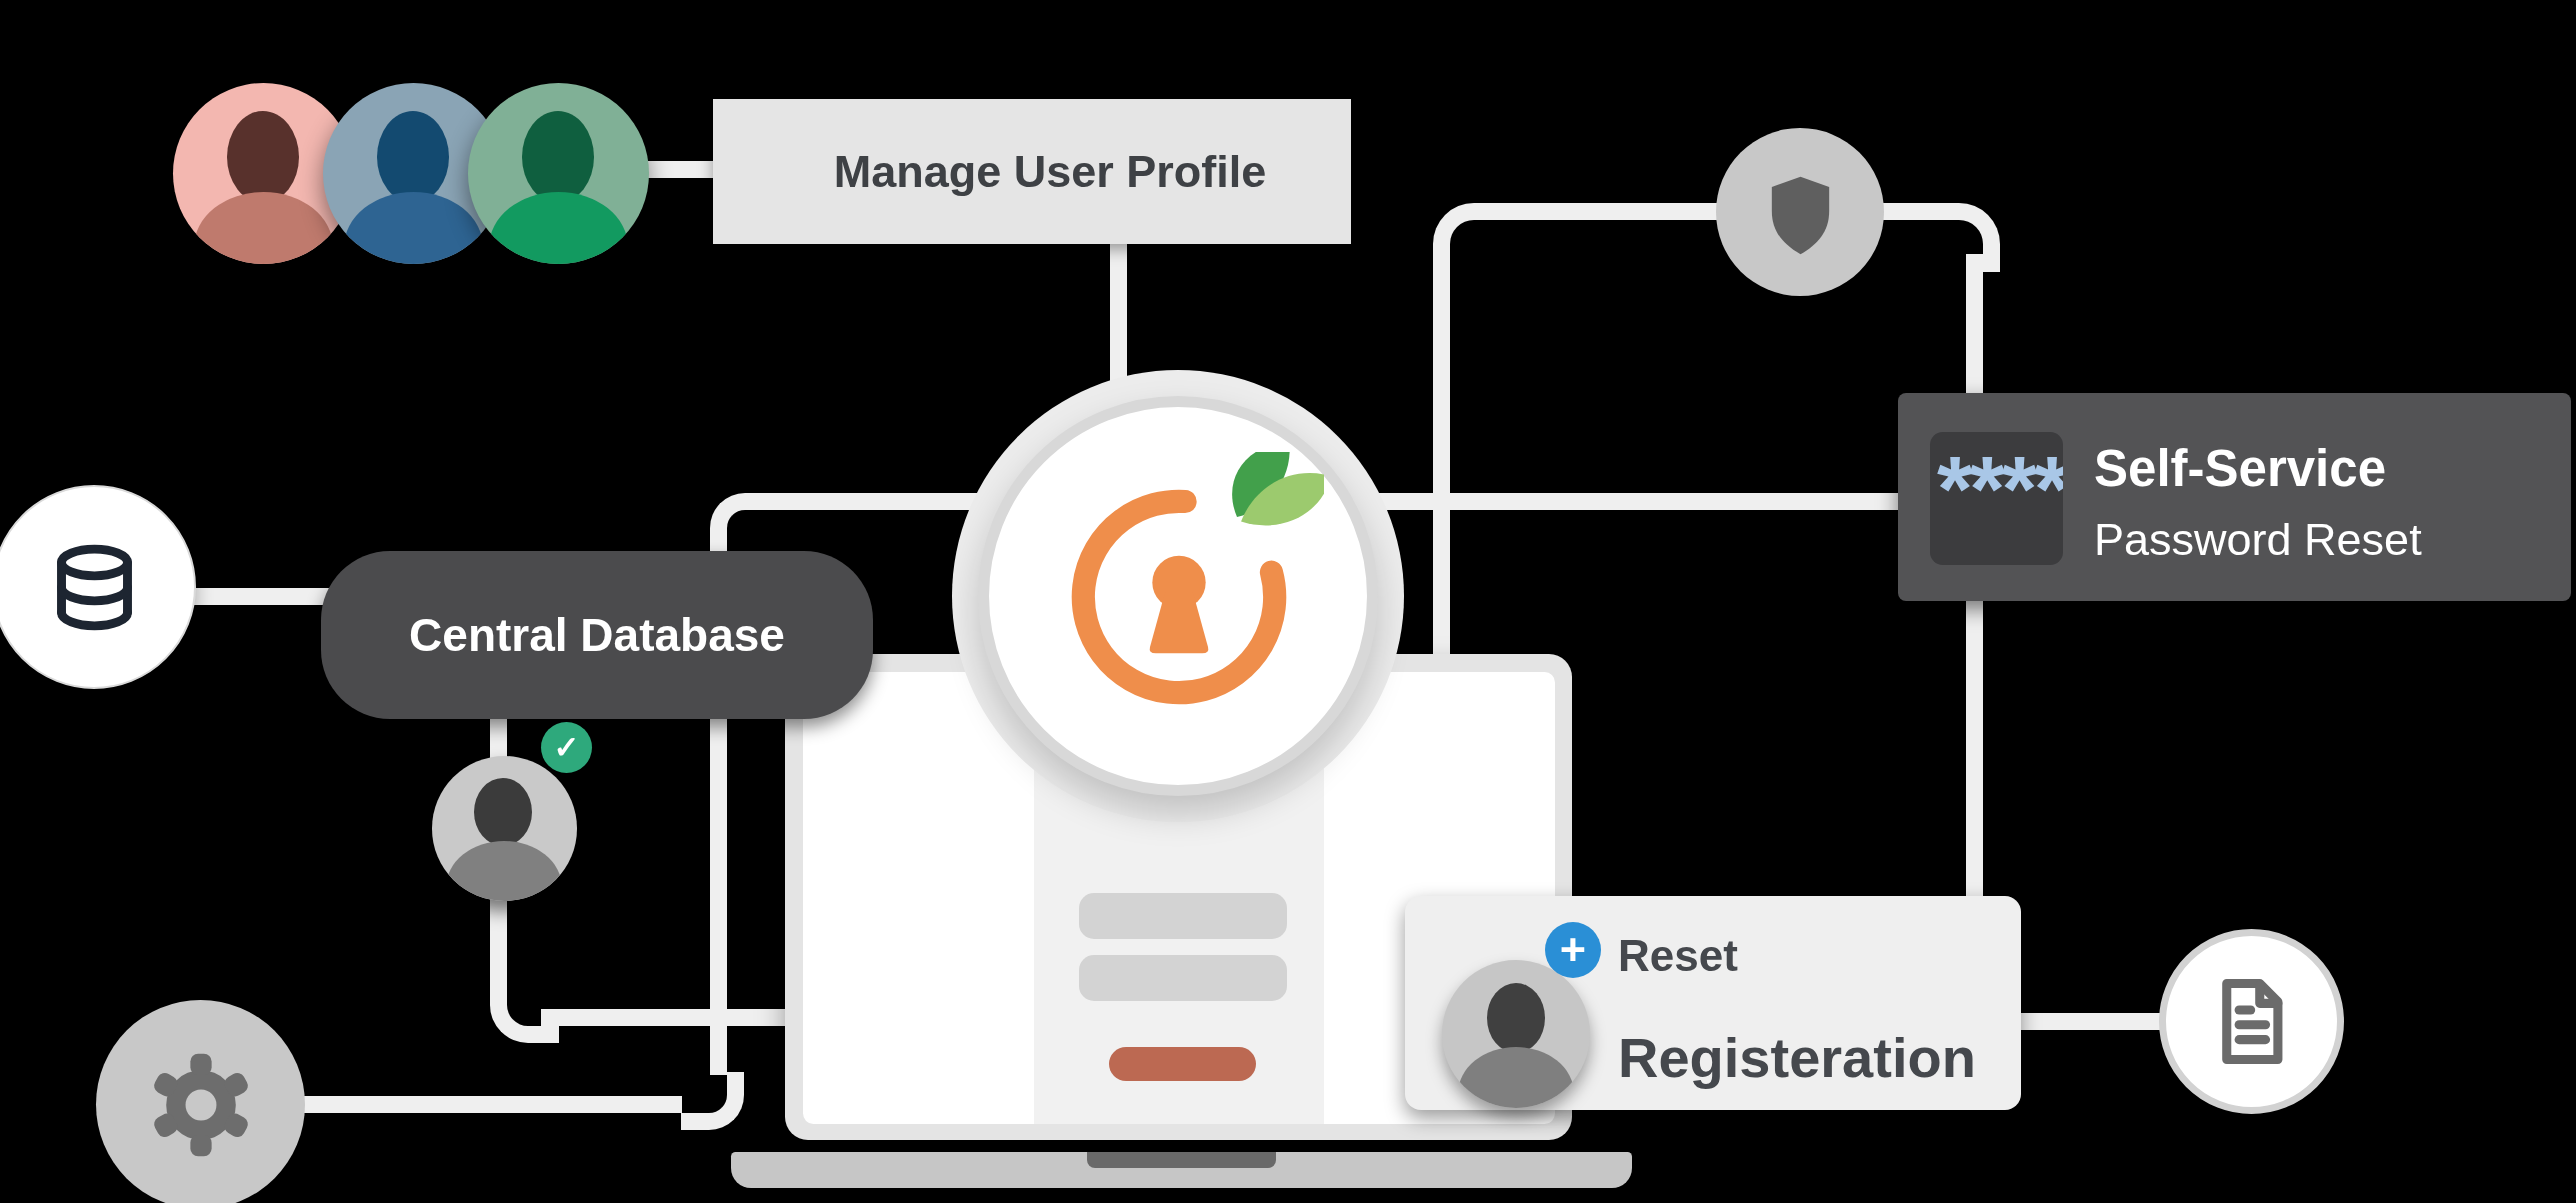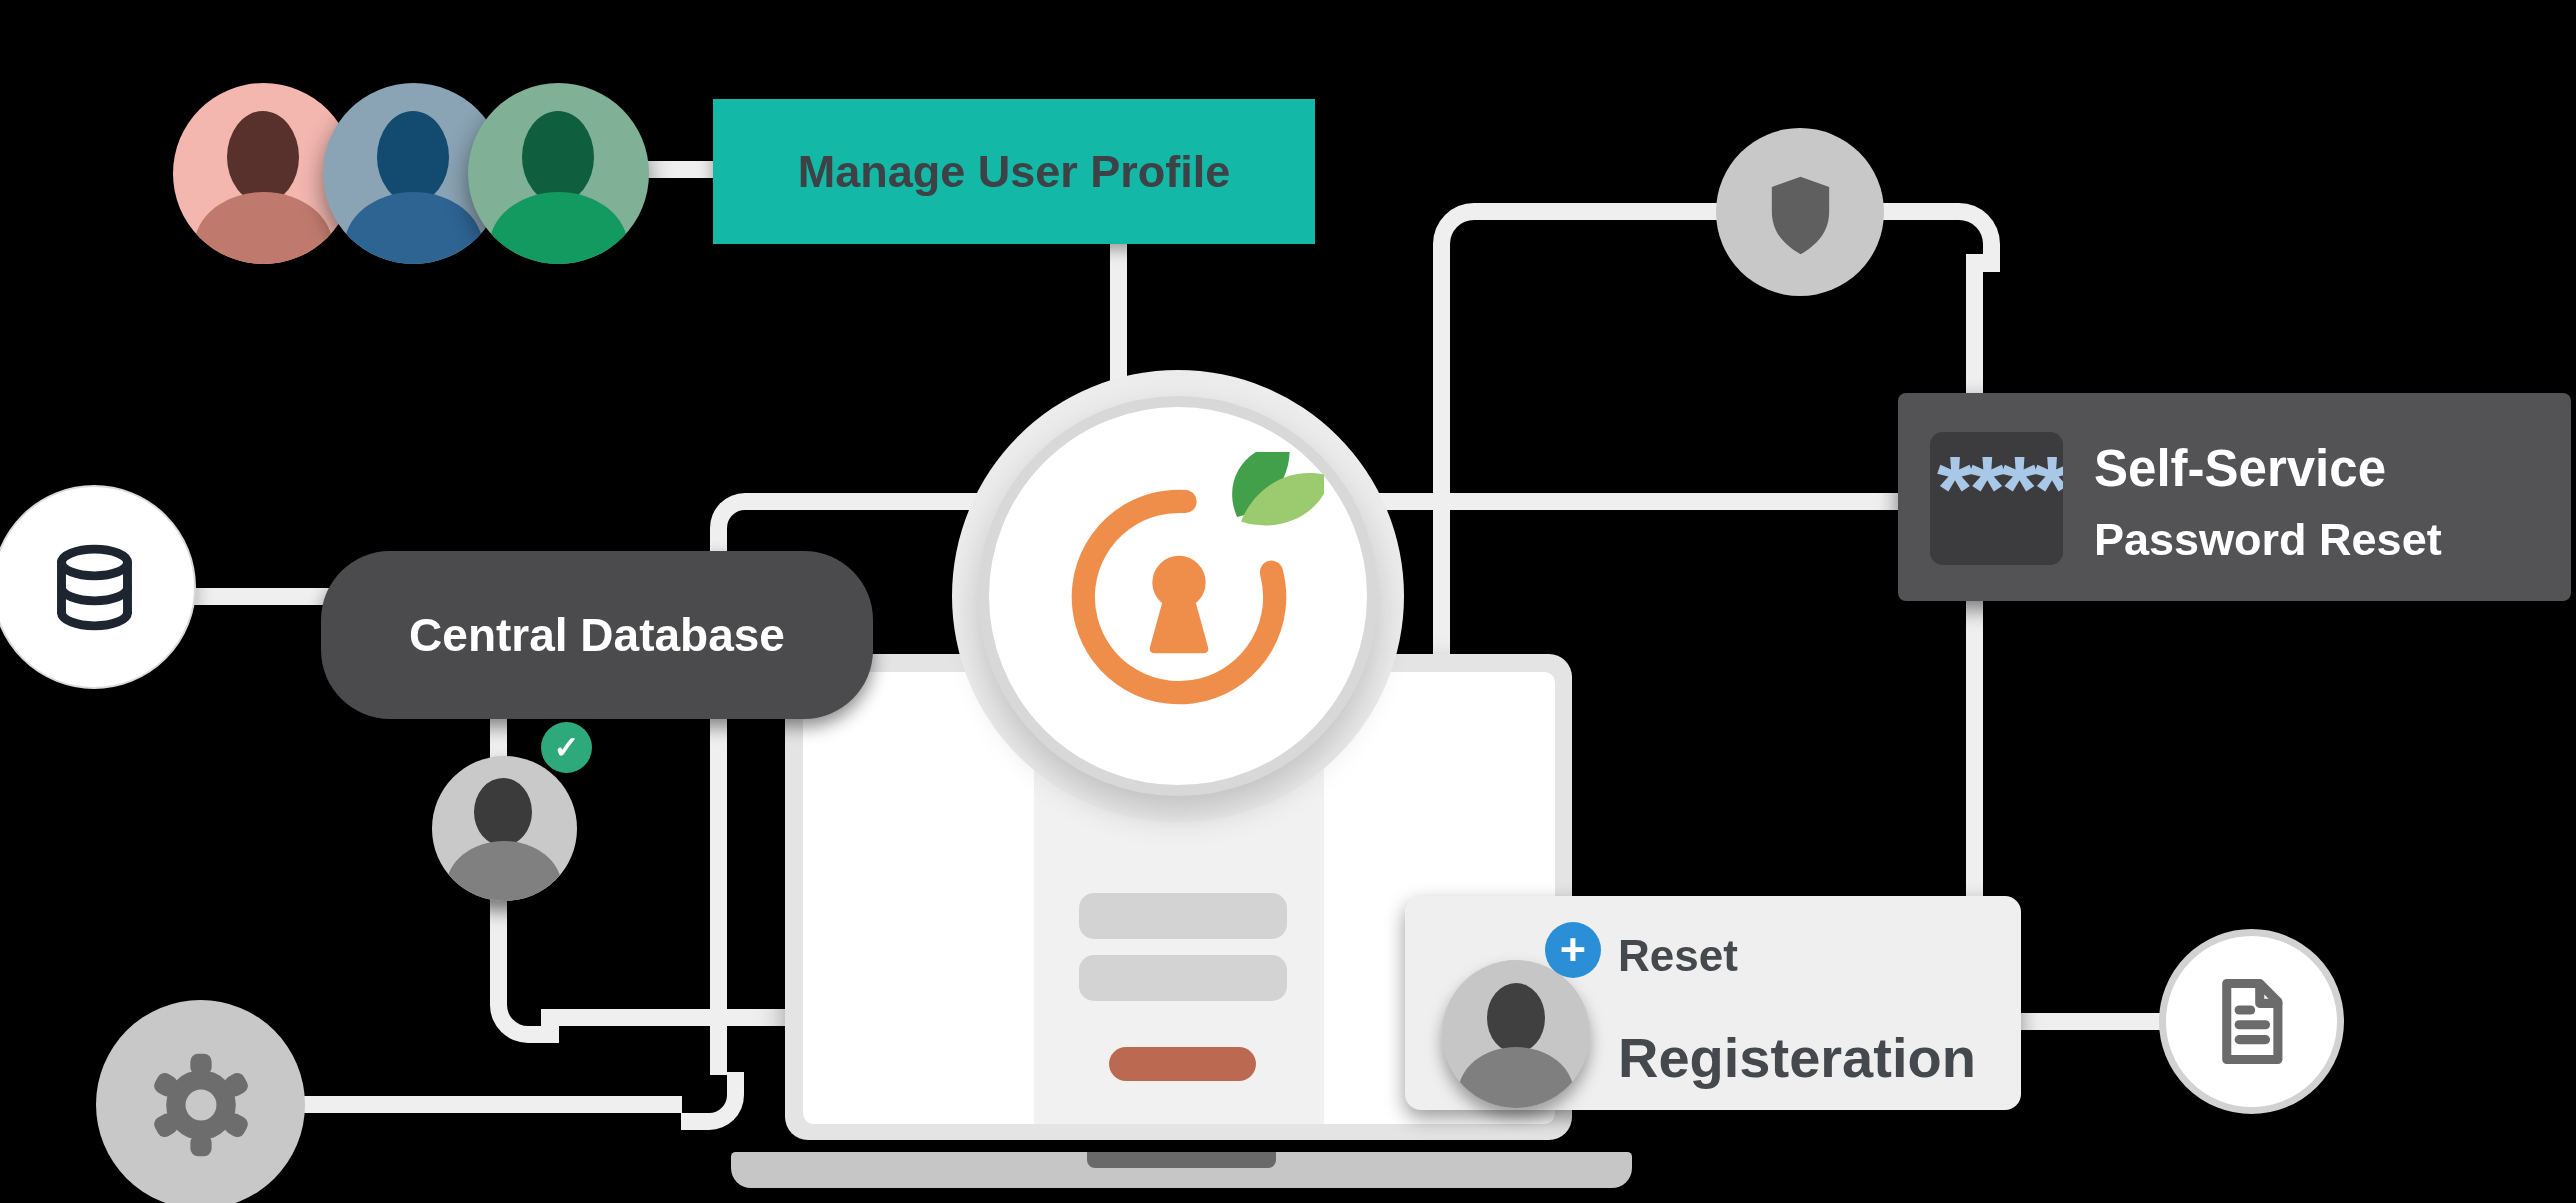--- a/index.html
+++ b/index.html
@@ -4,21 +4,21 @@
 <style>
   html,body{margin:0;padding:0;background:#000;}
   #stage{position:relative;width:2576px;height:1203px;background:#000;overflow:hidden;
          font-family:"Liberation Sans",sans-serif;}
   .abs{position:absolute;}
   .line{position:absolute;background:#efefef;}
   .corner{position:absolute;background:transparent;border:0 solid #efefef;}
   .circle{position:absolute;border-radius:50%;}
   .flexc{display:flex;align-items:center;justify-content:center;}
   .label-dark{background:#4b4b4d;color:#fff;font-weight:bold;}
-  .label-light{background:#14b8a6;color:#3e4145;font-weight:bold;}
+  .label-light{background:#e5e5e5;color:#3e4145;font-weight:bold;padding-left:36px;}
   .avatar{position:absolute;border-radius:50%;overflow:hidden;}
   .head{position:absolute;border-radius:50%;}
   .body{position:absolute;border-radius:50%;}
   .shadowed{box-shadow:0 10.4px 23px rgba(0,0,0,.45);}
   .pw-stars{position:absolute;left:7px;top:4.6px;font-size:92px;font-weight:bold;
             color:#a9c7e7;letter-spacing:-3.5px;white-space:nowrap;}
   .badge{position:absolute;border-radius:50%;display:flex;align-items:center;justify-content:center;
          color:#fff;font-weight:bold;}
 </style>
 </head>
@@ -127,21 +127,21 @@
 
   <div class="abs flexc label-dark" style="left:321px;top:551px;width:552px;height:168px;border-radius:69px;font-size:46px;box-shadow:0 8px 17.4px rgba(0,0,0,.45)">
     <span>Central Database</span>
   </div>
 
   <div class="abs" style="left:1898px;top:393px;width:673px;height:208px;background:#535355;border-radius:8px;box-shadow:0 8px 20px rgba(0,0,0,.5)"></div>
   <div class="abs" style="left:1930px;top:432px;width:133px;height:133px;background:#3c3c3e;border-radius:12.8px;overflow:hidden;">
     <span class="pw-stars">****</span>
   </div>
   <div class="abs" style="left:2094px;top:439px;font-size:51px;font-weight:bold;color:#fff;">Self-Service</div>
-  <div class="abs" style="left:2094px;top:514px;font-size:45px;font-weight:bold;color:#fff;">Password Reset</div>
+  <div class="abs" style="left:2094px;top:514px;font-size:45px;font-weight:normal;color:#fff;">Password Reset</div>
 
   <div class="abs" style="left:1405px;top:896px;width:616px;height:214px;background:#efefef;border-radius:16px;box-shadow:0 8px 20px rgba(0,0,0,.4)"></div>
   <div class="avatar" style="left:1442px;top:960px;width:148px;height:148px;background:#c6c6c6;box-shadow:0 9.3px 16px rgba(0,0,0,.35)">
     <div class="head" style="left:45px;top:23px;width:58px;height:70px;background:#404040;"></div>
     <div class="body" style="left:16px;top:87px;width:116px;height:93px;background:#7f7f7f;"></div>
   </div>
   <div class="badge" style="left:1545px;top:922px;width:56px;height:56px;background:#2a8fd6;font-size:45px;">
     <span>+</span>
   </div>
   <div class="abs" style="left:1618px;top:931px;font-size:44px;font-weight:bold;color:#45484d;">Reset</div>

